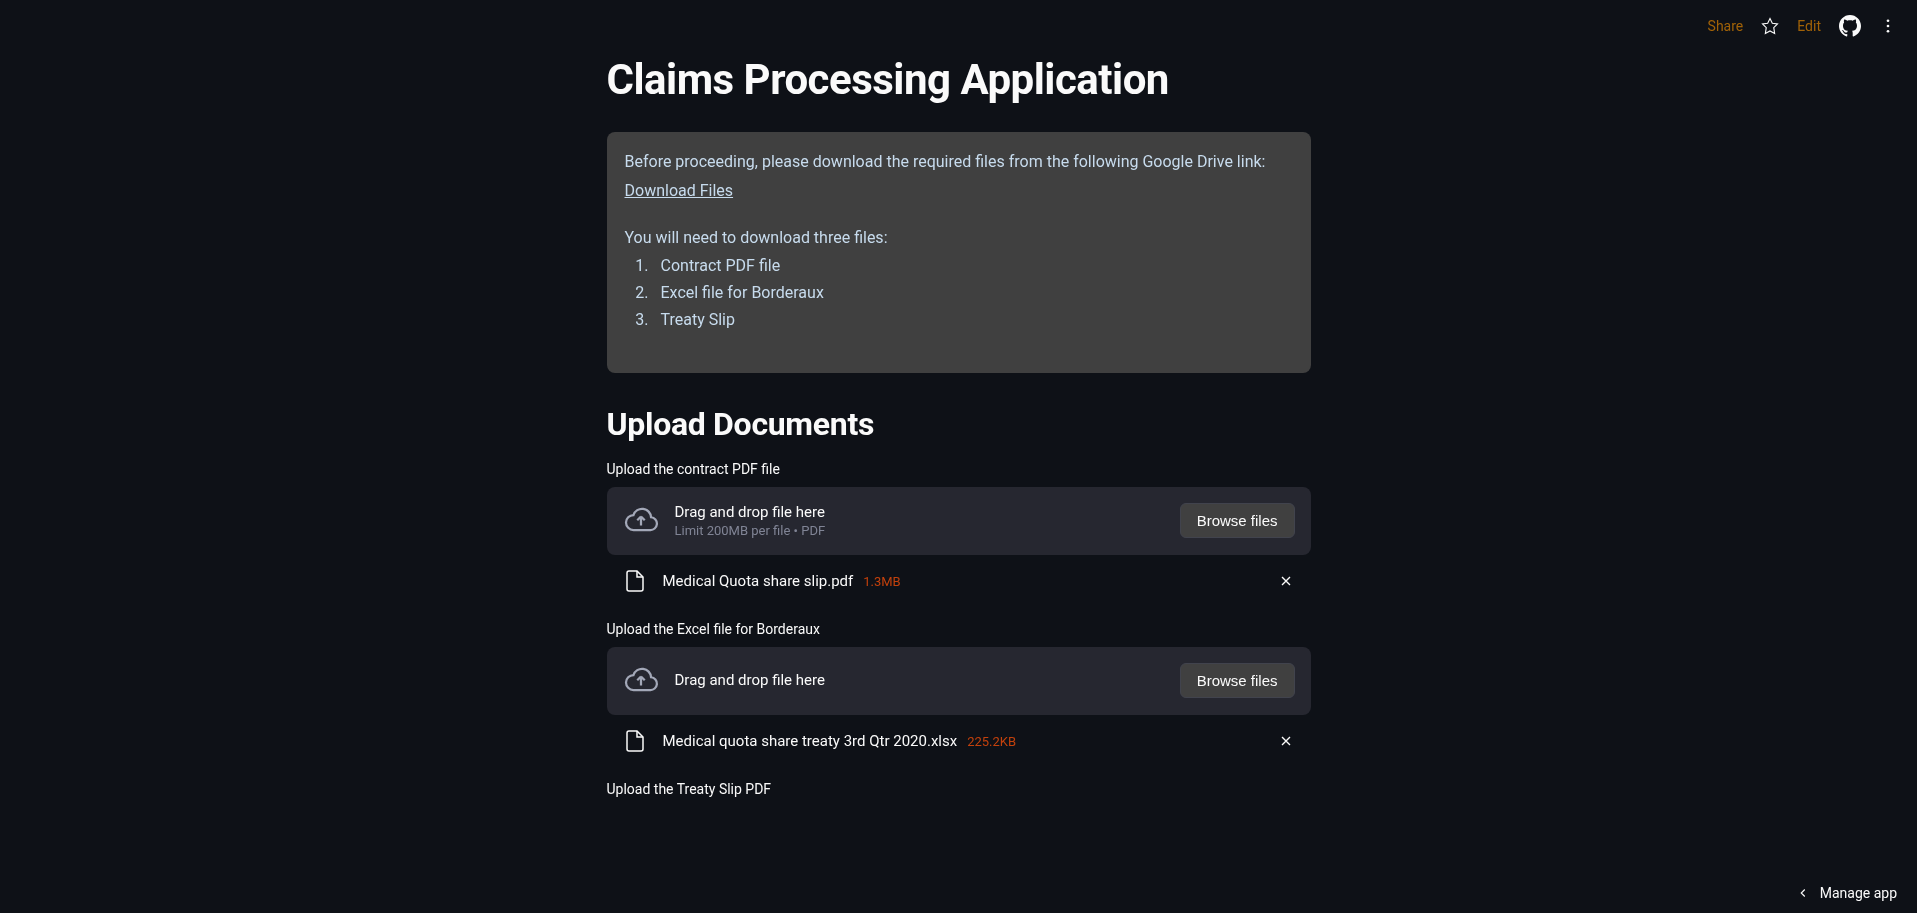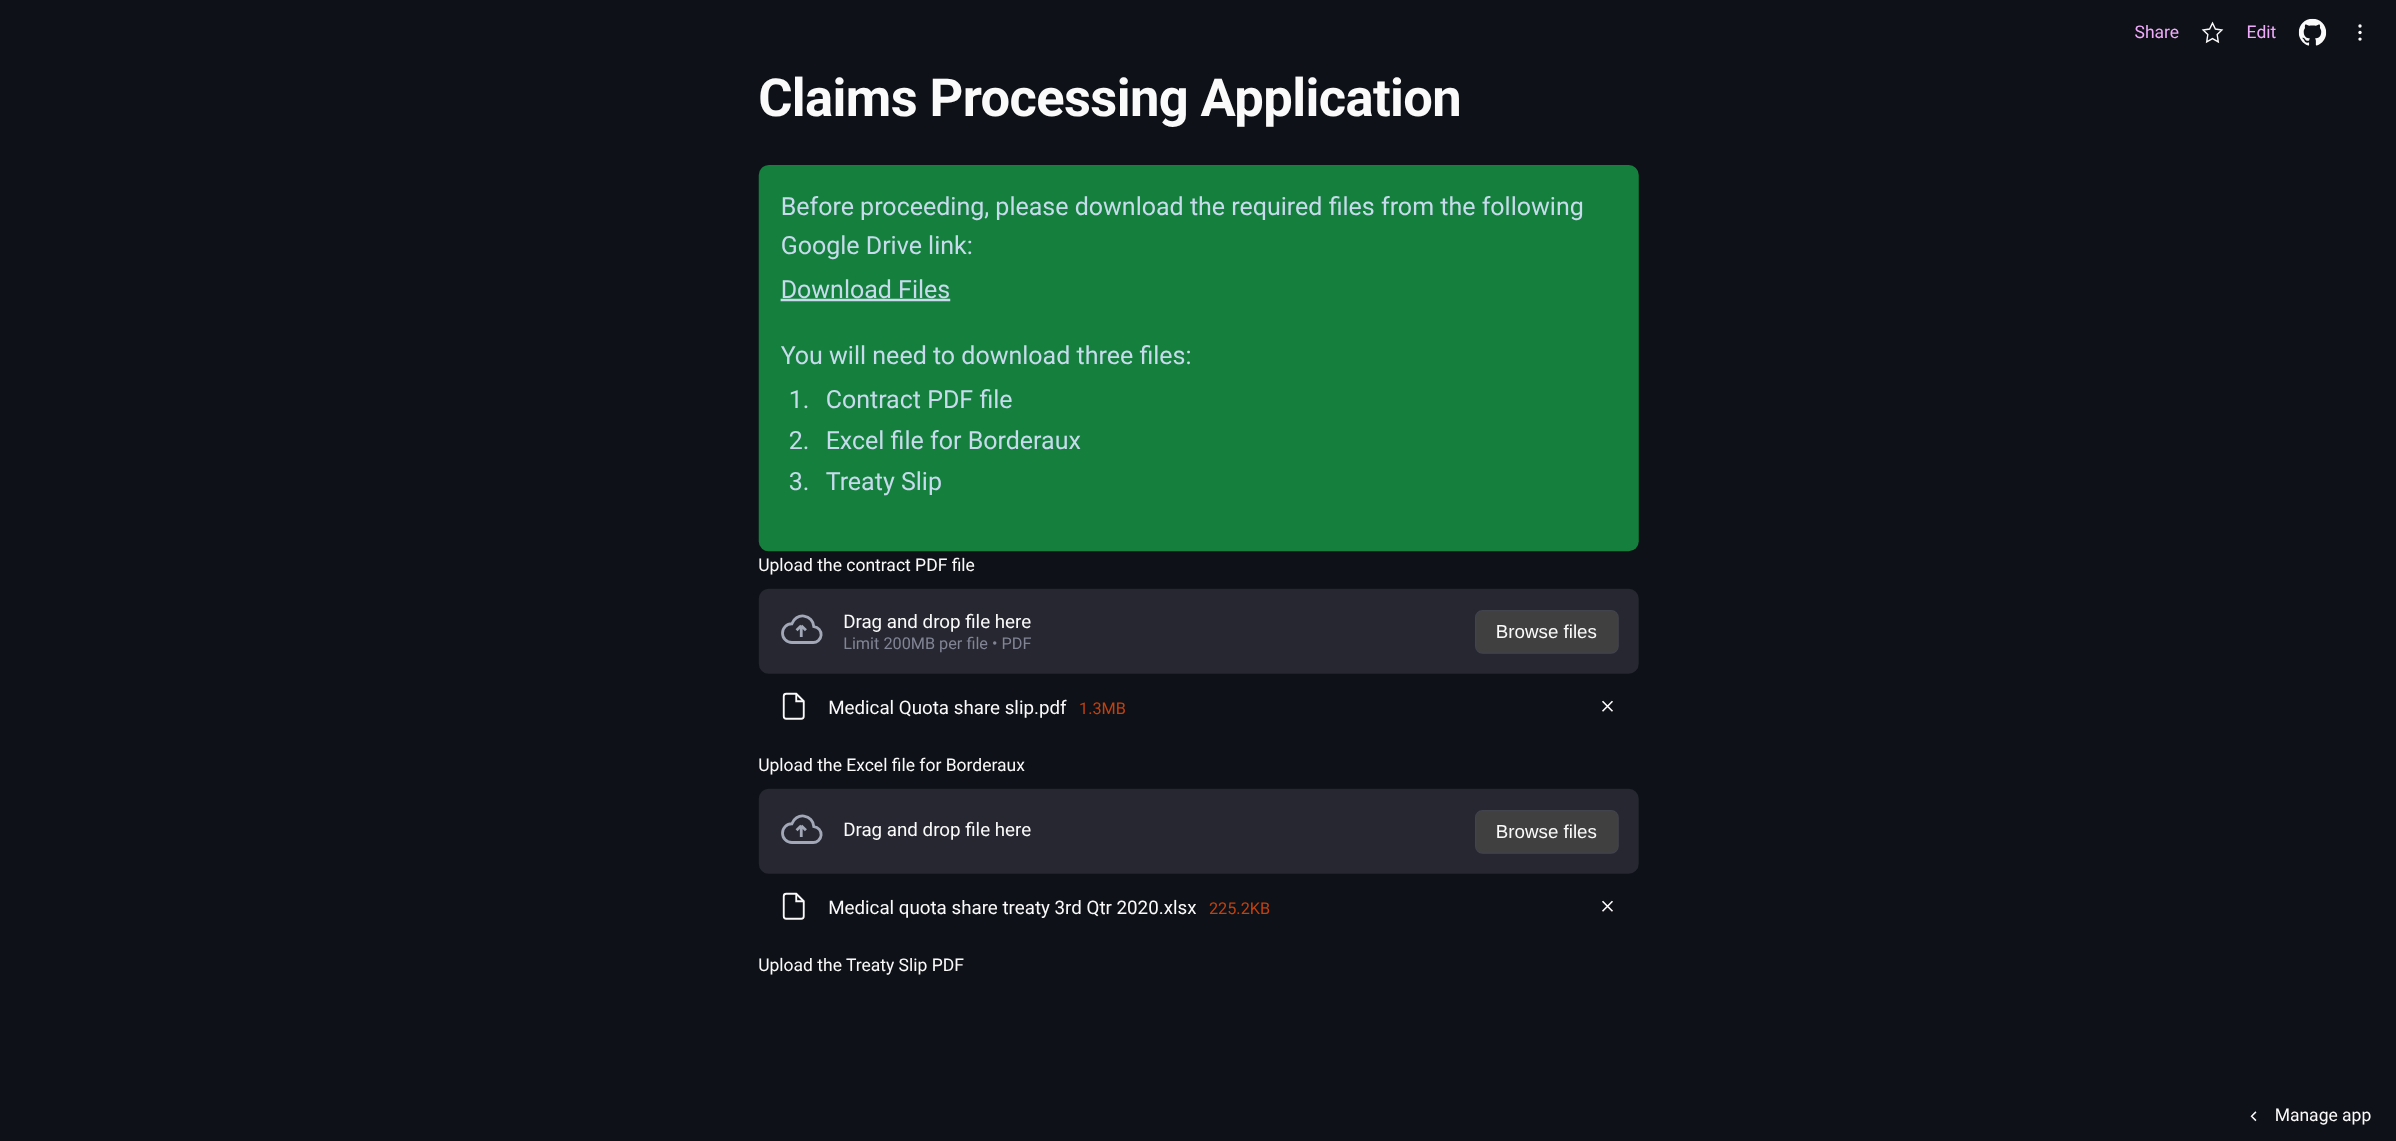--- a/index.html
+++ b/index.html
@@ -17,21 +17,21 @@
 }
 .toolbar {
   position: absolute;
   top: 15px;
   right: 20px;
   display: flex;
   align-items: center;
   gap: 18px;
 }
 .toolbar-item {
-  color: #f0abfc;
+  color: #a16207;
   font-size: 14px;
   cursor: pointer;
   display: flex;
   align-items: center;
 }
 .toolbar svg {
   width: 18px;
   height: 18px;
   fill: #fafafa;
 }
@@ -54,24 +54,24 @@
   letter-spacing: -0.5px;
 }
 h2 {
   font-size: 32px;
   font-weight: 700;
   margin-top: 32px;
   margin-bottom: 18px;
   letter-spacing: -0.3px;
 }
 .info-box {
-  background: #15803d;
+  background: #404040;
   border-radius: 8px;
   padding: 18px 18px;
-  font-size: 20px;
+  font-size: 16px;
   line-height: 1.55;
   color: #c7dbed;
 }
 .info-box p {
   margin-bottom: 4px;
 }
 .info-box a {
   color: #c7dbed;
   text-decoration: underline;
 }
@@ -235,20 +235,21 @@
     <div class="spacer"></div>
     <p>You will need to download three files:</p>
     <ol>
       <li>Contract PDF file</li>
       <li>Excel file for Borderaux</li>
       <li>Treaty Slip</li>
     </ol>
     <div class="spacer"></div>
   </div>
 
+  <h2>Upload Documents</h2>
 
   <div class="upload-section">
     <div class="upload-label">Upload the contract PDF file</div>
     <div class="dropzone">
       <div class="cloud-icon">
         <svg viewBox="0 0 24 24">
             <path d="M7 18a5 5 0 0 1 0-10 6 6 0 0 1 11.7 1.5A4 4 0 0 1 18 18H7z"></path>
             <path d="M12 15V9m0 0l-2.5 2.5M12 9l2.5 2.5"></path>
           </svg>
       </div>

